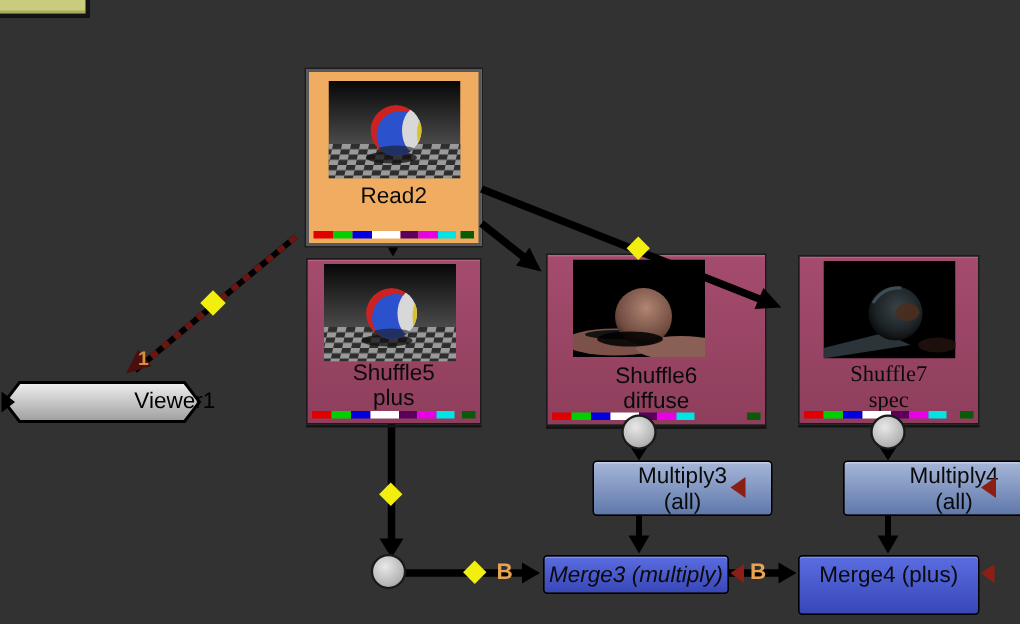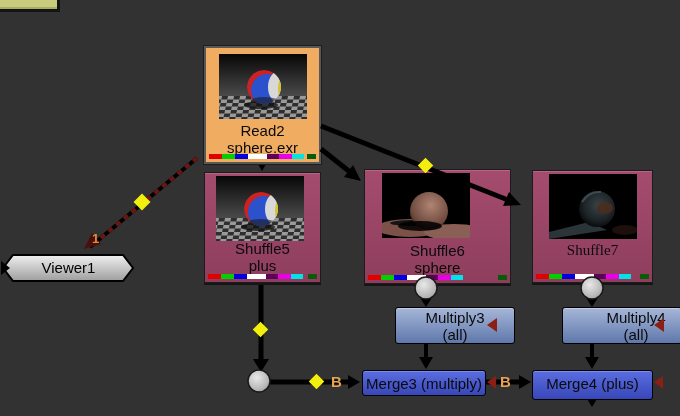--- a/index.html
+++ b/index.html
@@ -28,26 +28,26 @@
 
   .mult{background:linear-gradient(#a6b6d8,#5f78ab);border:1px solid #000;border-radius:3px;
         text-align:center;font-size:15px;line-height:17px;padding-top:1px;
         box-shadow:inset 0 1px 0 #c3cfe6;margin-left:30px;}
   #multiply3{left:365px;top:307px;width:120px;height:37px;}
   #multiply4{left:532px;top:307px;width:120px;height:37px;padding-left:28px;}
 
   .merge{background:linear-gradient(#5a6de0,#3847b8);border:1px solid #000;border-radius:3px;
          text-align:center;font-size:15px;line-height:25px;
          box-shadow:inset 0 1px 0 #7c8cf0;}
-  #merge3{left:362px;top:370px;width:124px;height:26px;}
-  #merge4{left:532px;top:370px;width:121px;height:30px;}
+  #merge3{left:362px;top:370px;width:124px;height:26px;font-style:italic;}
+  #merge4{left:532px;top:370px;width:121px;height:40px;}
 
   #viewer1{left:2px;top:254px;width:133px;height:28px;border:0;background:transparent;}
   #viewer1 .vlabel{position:absolute;left:0;top:0;width:100%;text-align:center;
-                   font-size:15px;line-height:28px;color:#000;}
+                   font-size:15px;line-height:28px;color:#000;padding-left:48px;}
 
   .wire-label{position:absolute;z-index:4;color:#e8a352;font-weight:bold;
               font-size:15px;line-height:15px;}
   #viewer-input-number{font-size:13px;color:#d98f35;}
 
   #offscreen-node{position:absolute;left:0;top:0;width:57px;height:9px;z-index:2;
                   background:#c9cb7d;border-right:3px solid #141414;border-bottom:3px solid #141414;
                   box-shadow:inset 0 -2px 0 #a9ac5e;}
 </style>
 </head>
@@ -136,21 +136,20 @@
         </clipPath>
       <g clip-path="url(#ballClip)">
         <circle cx="45" cy="33" r="17" fill="#cc2222"></circle>
         <circle cx="48" cy="36" r="16" fill="#2b52cc"></circle>
         <ellipse cx="60" cy="33" rx="11" ry="16" fill="#d8d8d8"></ellipse>
         <ellipse cx="64" cy="35" rx="5" ry="12" fill="#d8c22a"></ellipse>
         <ellipse cx="45" cy="49" rx="17" ry="6" fill="#1a1a1a" opacity="0.6"></ellipse>
       </g>
     </svg>
     <div class="ntitle" style="top:74px">Read2</div>
-    <div class="ntitle" style="top:91px">sphere.exr</div>
     <div class="swatches">
         <div class="sw0" style="background: rgb(224, 0, 0);"></div>
         <div class="sw1" style="background: rgb(0, 207, 0);"></div>
         <div class="sw2" style="background: rgb(0, 0, 224);"></div>
         <div class="sw3" style="background: rgb(255, 255, 255);"></div>
         <div class="sw4" style="background: rgb(92, 0, 92);"></div>
         <div class="sw5" style="background: rgb(232, 0, 232);"></div>
         <div class="sw6" style="background: rgb(0, 228, 228);"></div>
         <div class="sw7" style="background: rgb(8, 92, 8);"></div>
       </div>
@@ -189,21 +188,21 @@
   <div class="node shuffle" id="shuffle6">
     <svg class="thumb" style="left:17px;top:3px" width="88" height="65">
       <rect width="88" height="65" fill="#000"></rect>
       <ellipse cx="28" cy="55" rx="34" ry="9" fill="#7b5148"></ellipse>
       <ellipse cx="72" cy="59" rx="30" ry="8" fill="#8a5f55"></ellipse>
       <ellipse cx="30" cy="50" rx="22" ry="3" fill="#141414"></ellipse>
       <circle cx="47" cy="38" r="19" fill="url(#diffSphere)"></circle>
       <ellipse cx="38" cy="53" rx="22" ry="5" fill="#000" opacity="0.85"></ellipse>
     </svg>
     <div class="ntitle" style="top:72px">Shuffle6</div>
-    <div class="ntitle" style="top:89px">sphere</div>
+    <div class="ntitle" style="top:89px">diffuse</div>
     <div class="swatches">
         <div class="sw0" style="background: rgb(224, 0, 0);"></div>
         <div class="sw1" style="background: rgb(0, 207, 0);"></div>
         <div class="sw2" style="background: rgb(0, 0, 224);"></div>
         <div class="sw3" style="background: rgb(255, 255, 255);"></div>
         <div class="sw4" style="background: rgb(92, 0, 92);"></div>
         <div class="sw5" style="background: rgb(232, 0, 232);"></div>
         <div class="sw6" style="background: rgb(0, 228, 228);"></div>
         <div class="sw7" style="background: rgb(8, 92, 8);"></div>
       </div>
@@ -212,20 +211,21 @@
   <div class="node shuffle" id="shuffle7">
     <svg class="thumb" style="left:16px;top:3px" width="88" height="65">
       <rect width="88" height="65" fill="#000"></rect>
       <polygon points="0,58 40,48 58,56 0,65" fill="#39464c" opacity="0.75"></polygon>
       <circle cx="48" cy="35" r="18" fill="url(#specSphere)"></circle>
       <ellipse cx="56" cy="34" rx="8" ry="6" fill="#4a2e1e" opacity="0.9"></ellipse>
       <path d="M33,28 Q40,17 52,18" stroke="#3d4d55" stroke-width="2" fill="none"></path>
       <ellipse cx="76" cy="56" rx="13" ry="5" fill="#1c0f0c"></ellipse>
     </svg>
     <div class="ntitle" style="top:71px">Shuffle7</div>
+    <div class="ntitle" style="top:88px">spec</div>
     <div class="swatches">
         <div class="sw0" style="background: rgb(224, 0, 0);"></div>
         <div class="sw1" style="background: rgb(0, 207, 0);"></div>
         <div class="sw2" style="background: rgb(0, 0, 224);"></div>
         <div class="sw3" style="background: rgb(255, 255, 255);"></div>
         <div class="sw4" style="background: rgb(92, 0, 92);"></div>
         <div class="sw5" style="background: rgb(232, 0, 232);"></div>
         <div class="sw6" style="background: rgb(0, 228, 228);"></div>
         <div class="sw7" style="background: rgb(8, 92, 8);"></div>
       </div>

